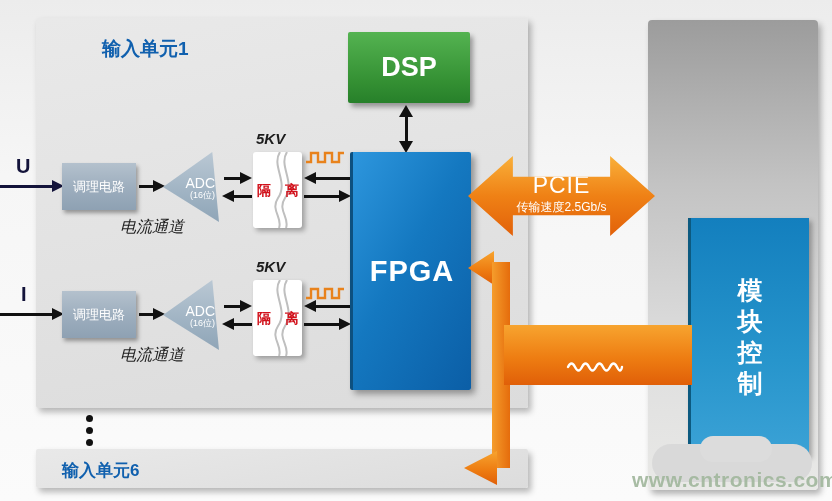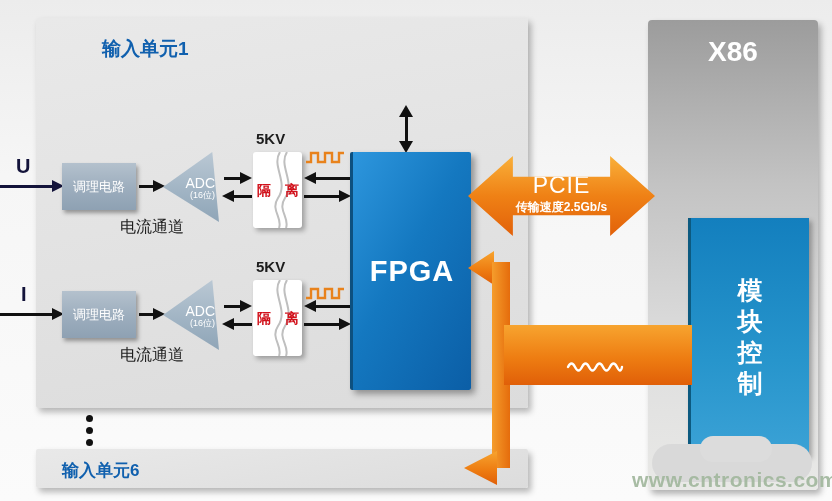--- a/index.html
+++ b/index.html
@@ -39,21 +39,21 @@
               background:linear-gradient(180deg,#f9b03a 0%,#ef8115 50%,#e2610a 100%);
               color:#fff;text-align:center;z-index:6;}
   .x86-panel{background:linear-gradient(180deg,#9c9c9c 0%,#c3c3c3 35%,#dedede 70%,#e9e9e7 100%);
              border-radius:4px;box-shadow:3px 4px 6px rgba(0,0,0,.3);}
   .module-box{background:linear-gradient(180deg,#137fbe 0%,#2795cc 60%,#3ba2d6 100%);
               border-left:3px solid #0c5a80;box-shadow:3px 3px 5px rgba(0,0,0,.3);
               color:#fff;display:flex;flex-direction:column;align-items:center;
               justify-content:center;gap:6px;}
   .module-char{font-size:25px;font-weight:bold;line-height:1;}
   .dot{position:absolute;width:7px;height:7px;border-radius:50%;background:#111;}
-  .label{color:#1c1c1c;}
+  .label{color:#1c1c1c;font-style:italic;}
   .watermark{color:#a4b9a0;font-size:21px;font-weight:bold;letter-spacing:.5px;z-index:10;opacity:.95;}
   .nowrap{white-space:nowrap;}
 </style>
 </head>
 <body>
 
 <div class="stage">
 
   <div class="abs panel" style="left:36px;top:18px;width:492px;height:390px;"></div>
   <div class="abs unit-title" style="left:62px;top:36px;font-size:19px;margin-left:40px;">输入单元1</div>
@@ -137,45 +137,47 @@
   </div>
 
   <svg class="abs" style="left:305px;top:285px;" width="40" height="15">
     <path d="M1,13 h5 v-9 h7 v9 h7 v-9 h7 v9 h7 v-9 h5" stroke="#e8821c" stroke-width="2.4" fill="none"></path>
   </svg>
   <div class="tri tri-l" style="left:304px;top:300px;"></div>
   <div class="shaft-h" style="left:315px;top:305px;width:37px;"></div>
   <div class="shaft-h" style="left:304px;top:323px;width:36px;"></div>
   <div class="tri tri-r" style="left:339px;top:318px;"></div>
 
+  <div class="abs green-box" style="left:348px;top:32px;width:122px;height:71px;font-size:27px;font-weight:bold;">
+    <span>DSP</span>
+  </div>
 
   <div class="tri tri-u" style="left:399px;top:105px;"></div>
   <div class="shaft-v" style="left:405px;top:116px;height:27px;"></div>
   <div class="tri tri-d" style="left:399px;top:141px;"></div>
 
   <div class="abs blue-box" style="left:350px;top:152px;width:118px;height:238px;font-size:29px;font-weight:bold;letter-spacing:1px;">
     <span>FPGA</span>
   </div>
 
   <div class="abs x86-panel" style="left:648px;top:20px;width:170px;height:470px;"></div>
-  <div class="abs" style="left:648px;top:36px;width:170px;text-align:center;font-size:28px;font-weight:bold;color:#fff;">X86</div>
 
   <div class="abs module-box" style="left:688px;top:218px;width:118px;height:238px;">
     <span class="module-char">模</span>
     <span class="module-char">块</span>
     <span class="module-char">控</span>
     <span class="module-char">制</span>
   </div>
 
   <div class="abs" style="left:652px;top:444px;width:160px;height:38px;background:#d9d9d9;border-radius:19px;"></div>
   <div class="abs" style="left:700px;top:436px;width:72px;height:26px;background:#dcdcdc;border-radius:13px;"></div>
 
   <div class="abs pcie-arrow" style="left:468px;top:156px;width:187px;height:80px;">
     <div style="margin-top:16px;font-size:23px;font-weight:normal;letter-spacing:1px;">PCIE</div>
-    <div class="nowrap" style="font-size:12px;font-weight:bold;">传输速度2.5Gb/s</div>
+    <div class="nowrap" style="font-size:12px;font-weight:normal;">传输速度2.5Gb/s</div>
   </div>
 
   <div class="abs orange orange-head" style="left:468px;top:251px;width:26px;height:34px;z-index:6;"></div>
   <div class="abs" style="left:492px;top:262px;width:18px;height:206px;background:linear-gradient(90deg,#f59d2c,#e56c0c);z-index:6;"></div>
   <div class="abs orange" style="left:504px;top:325px;width:188px;height:60px;z-index:6;">
     <svg style="position:absolute;left:62px;top:34px;" width="58" height="16">
       <path d="M2,8 Q5.5,1 9,8 T16,8 T23,8 T30,8 T37,8 T44,8 T51,8 T56,8" stroke="#fff" stroke-width="2.4" fill="none" stroke-linecap="round"></path>
     </svg>
   </div>
   <div class="abs orange orange-head" style="left:464px;top:451px;width:33px;height:34px;z-index:6;"></div>

